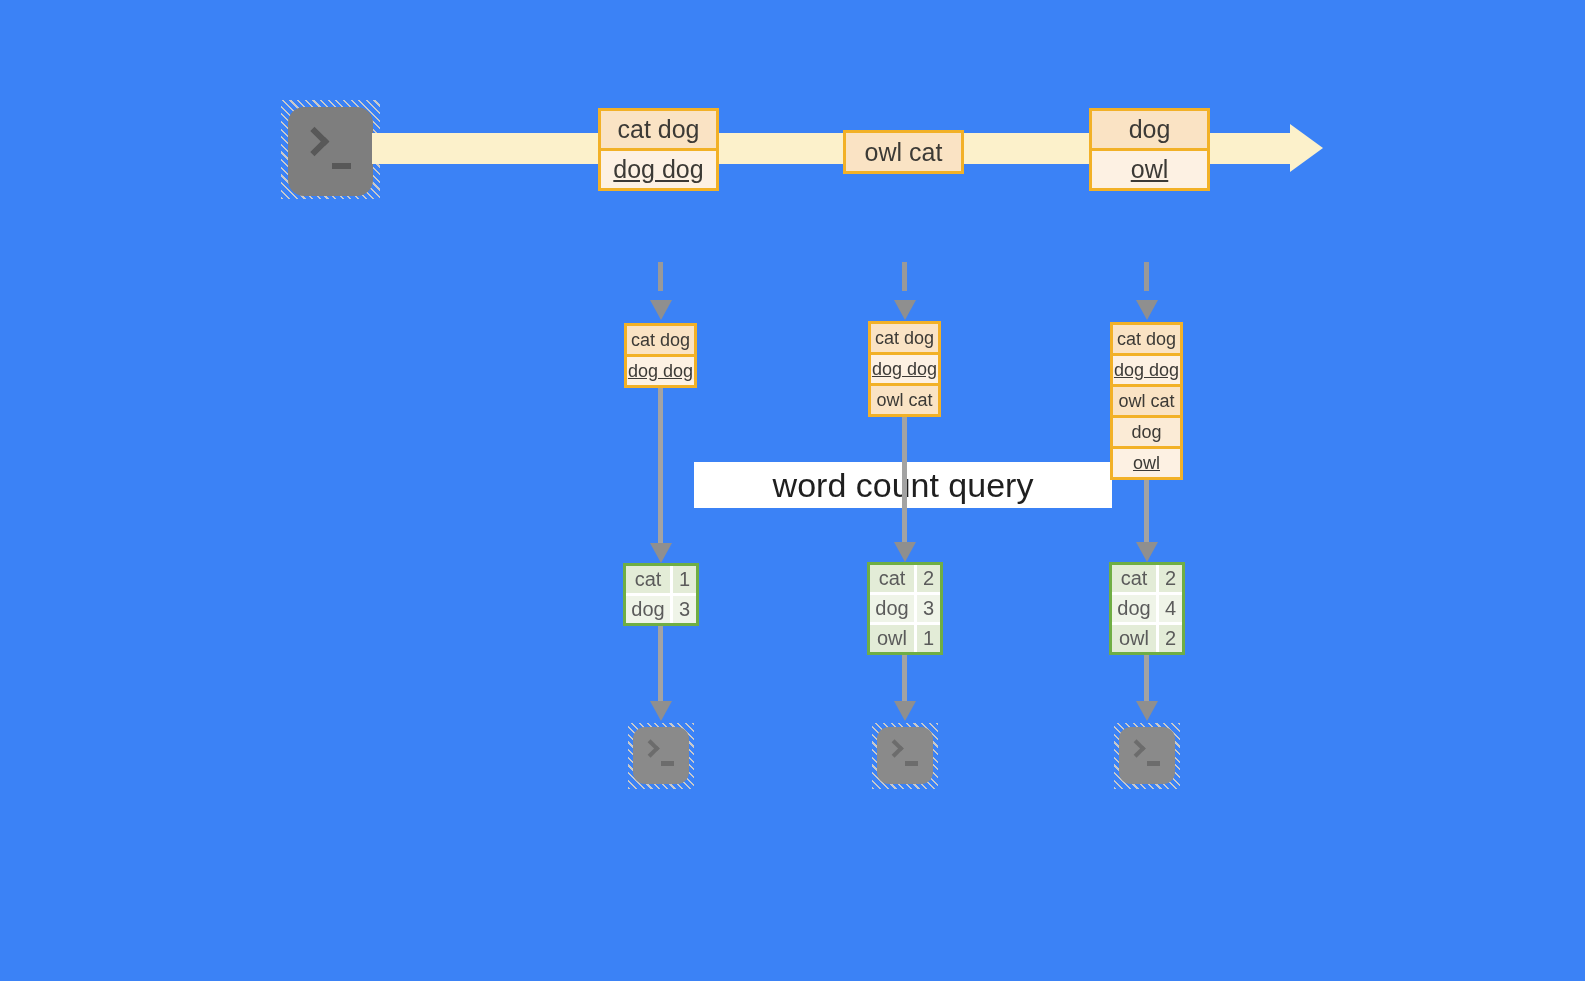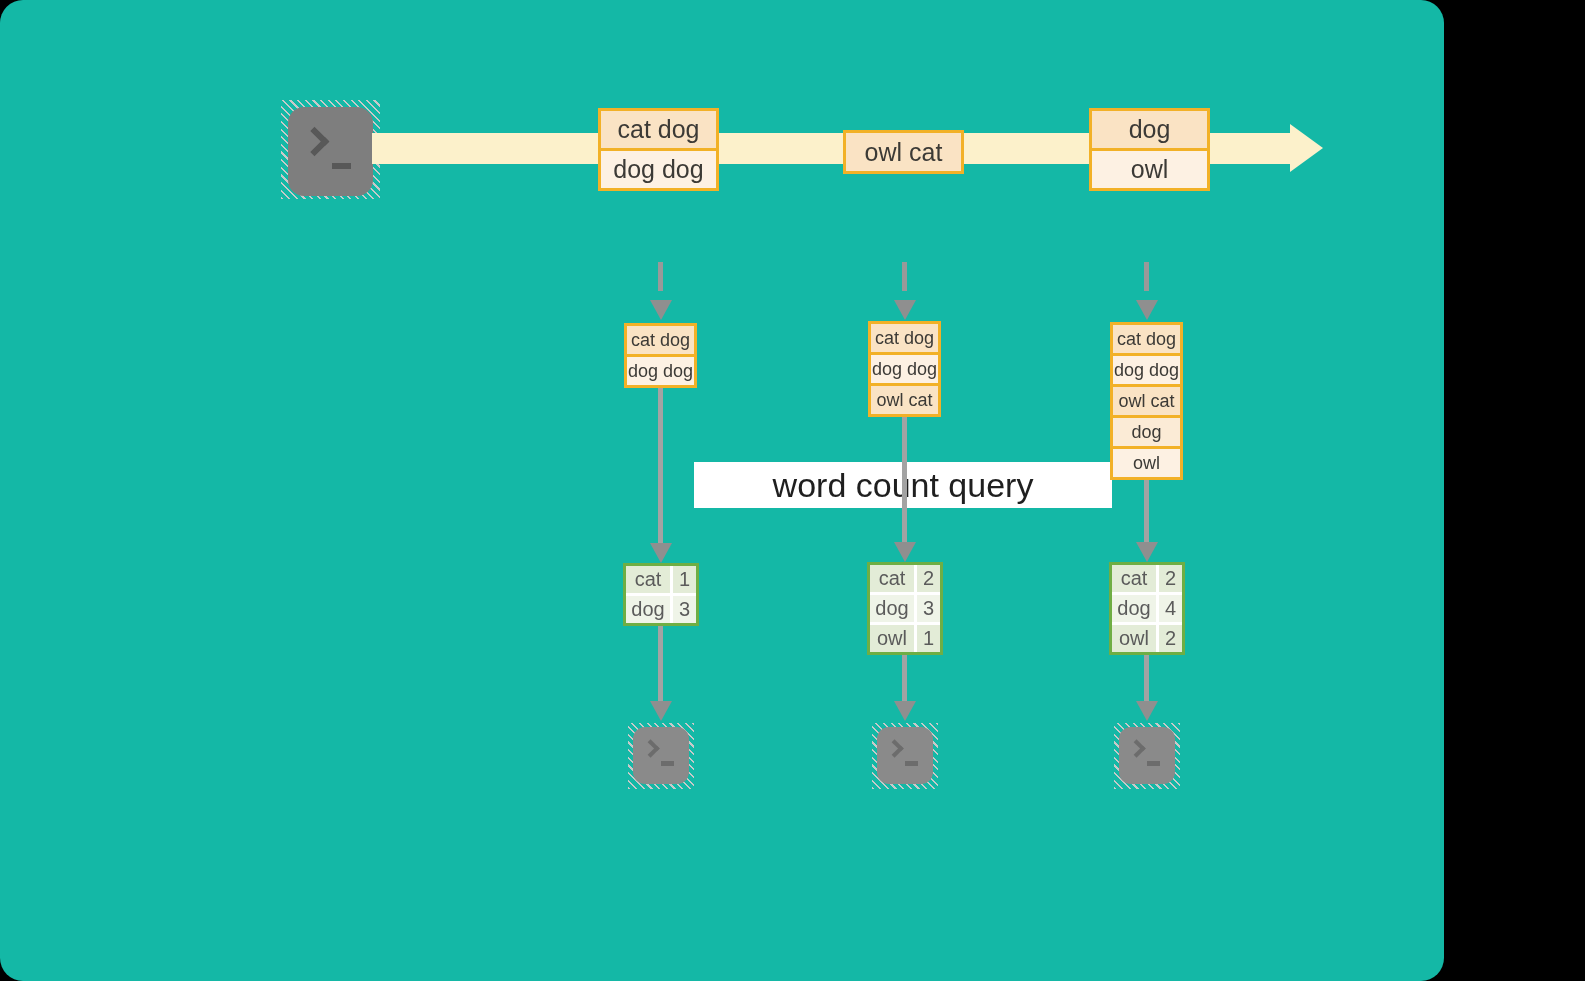--- a/index.html
+++ b/index.html
@@ -1,19 +1,18 @@
 <!DOCTYPE html>
 <html><head>
 <meta charset="utf-8">
 <style>
   html,body{margin:0;padding:0;background:#000;}
   .canvas{
-    position:relative;width:1444px;height:981px;background:#14b8a6;overflow:hidden;
+    position:relative;width:1585px;height:981px;background:#3b82f6;overflow:hidden;
     font-family:"Liberation Sans", sans-serif;
-    border-radius:23px;
   }
   
   .hatch{
     position:absolute;
     background:repeating-linear-gradient(45deg,#c9c9c9 0,#c9c9c9 1.6px,transparent 1.6px,transparent 5.4px);
   }
   .term{
     position:absolute;background:#7e7e7e;border-radius:16px;
   }
   .term.small{background:#8a8a8a;border-radius:12px;}
@@ -38,21 +37,21 @@
     display:flex;flex-direction:column;gap:3px;z-index:4;
   }
   .obox .cell{
     display:flex;align-items:center;justify-content:center;
     color:#3c3a36;
   }
   .obox.big .cell{width:115px;height:37px;font-size:25px;}
   .obox.big1 .cell{width:115px;height:38px;font-size:25px;}
   .obox.state .cell{width:67px;height:28px;font-size:18px;}
   .cell-a{background:#fae3c4;}
-  .cell-b{background:#fdf1e3;}
+  .cell-b{background:#fdf1e3;text-decoration:underline;}
   .cell-c{background:#fbebd6;}
   
   .vline{position:absolute;width:5px;background:#a3a3a3;z-index:3;}
   .vdash{
     position:absolute;width:5px;background:#999;z-index:3;
   }
   .ahead{
     position:absolute;width:0;height:0;z-index:3;
     border-left:11px solid transparent;border-right:11px solid transparent;
     border-top:20px solid #8f8f8f;

